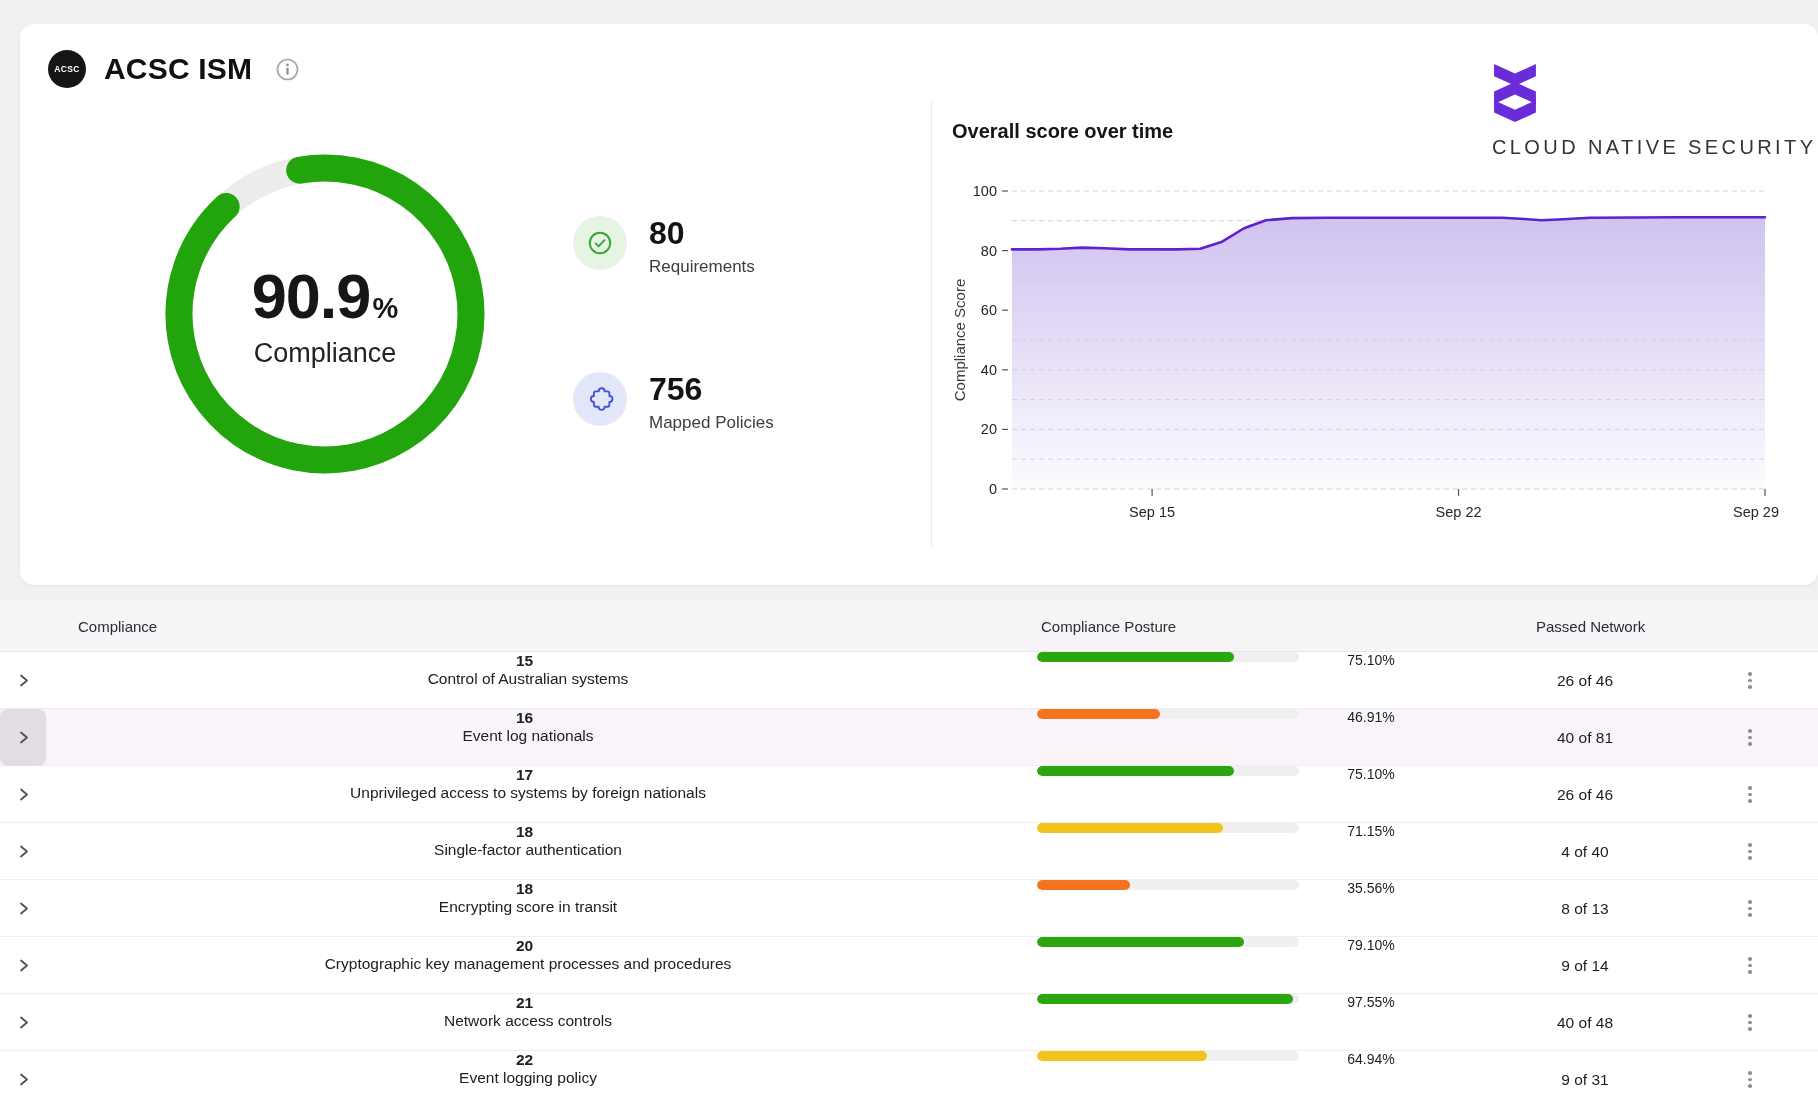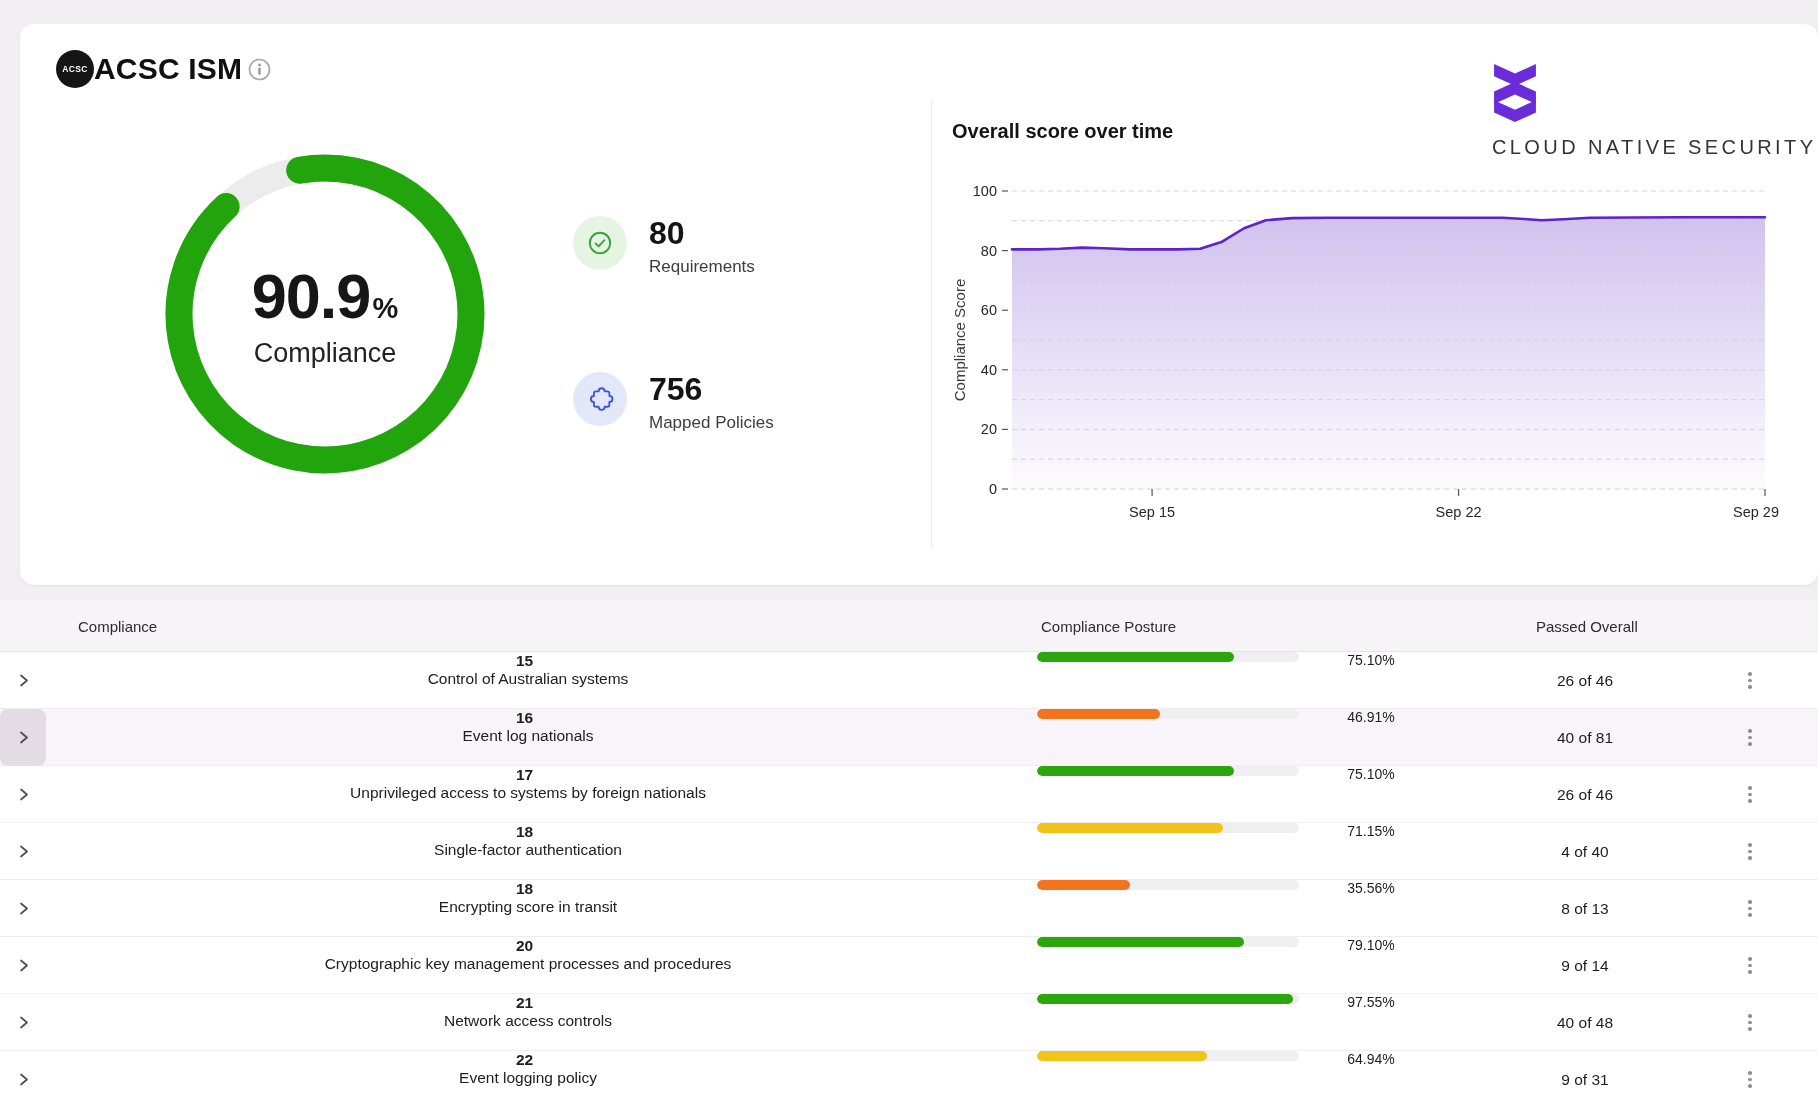--- a/index.html
+++ b/index.html
@@ -3,21 +3,21 @@
 <meta charset="utf-8">
 <style>
   * { margin:0; padding:0; box-sizing:border-box; }
   html,body { background:#f1eff2; }
   body { font-family:"Liberation Sans","DejaVu Sans",sans-serif; color:#1d1d1f; }
   #app { position:relative; width:1818px; height:1102px; overflow:hidden; background:#f1eff2; }
 
   
   .top-card { position:absolute; left:20px; top:24px; right:0; height:561px;
     background:#ffffff; border-radius:14px; box-shadow:0 1px 3px rgba(30,20,50,.06); }
-  .card-header { position:absolute; left:36px; top:26px; display:flex; align-items:center; gap:0; }
+  .card-header { position:absolute; left:28px; top:26px; display:flex; align-items:center; gap:18px; }
   .acsc-logo { width:38px; height:38px; border-radius:50%; background:#151515; color:#fff;
     display:flex; align-items:center; justify-content:center; font-size:8.5px; font-weight:700; letter-spacing:.4px; }
   .fw-title { font-size:30px; font-weight:800; color:#101014; letter-spacing:.2px; }
   .info-ic { margin-left:6px; display:flex; }
 
   
   .donut-wrap { position:absolute; left:140px; top:125px; width:330px; height:330px; }
   .donut-wrap svg { position:absolute; inset:0; }
   .donut-center { position:absolute; inset:0; display:flex; flex-direction:column; align-items:center; justify-content:center; gap:6px; }
   .score-line { display:flex; align-items:baseline; }
@@ -190,21 +190,21 @@
           </svg>
         </span>
       </div>
       <div class="brand-tag">CLOUD NATIVE SECURITY</div>
     </div>
   </section>
 
   <div class="tbl-head">
     <div class="col col-compliance">Compliance</div>
     <div class="col col-posture">Compliance Posture</div>
-    <div class="col col-passed">Passed Overall</div>
+    <div class="col col-passed">Passed Network</div>
   </div>
 
   <div class="tbl-body" id="tbl-body">
       <div class="trow">
       <div class="cell c-chev">
         <span class="chev-bg"></span>
         <span class="chev-ic">
           <svg width="15" height="15" viewBox="0 0 15 15">
             <path d="M5 2.5 L11 7.5 L5 12.5" fill="none" stroke="#4c4c52" stroke-width="1.7" stroke-linecap="round" stroke-linejoin="round"></path>
           </svg>

